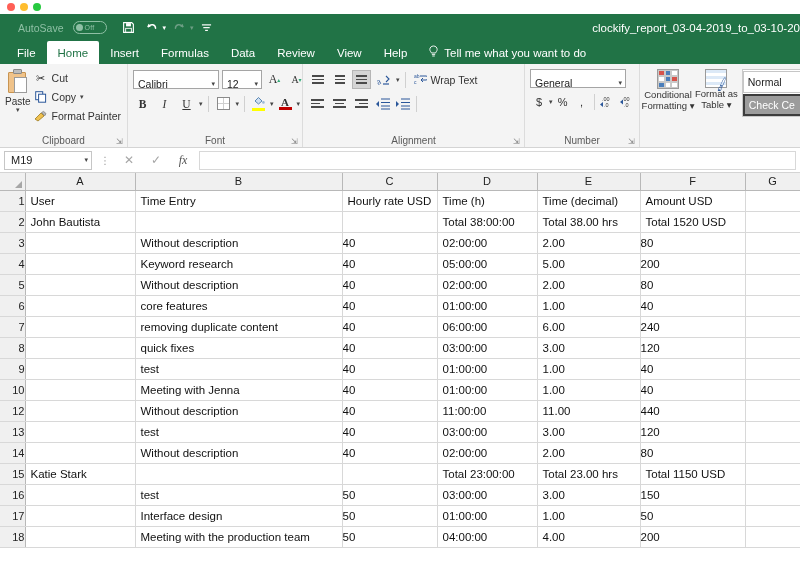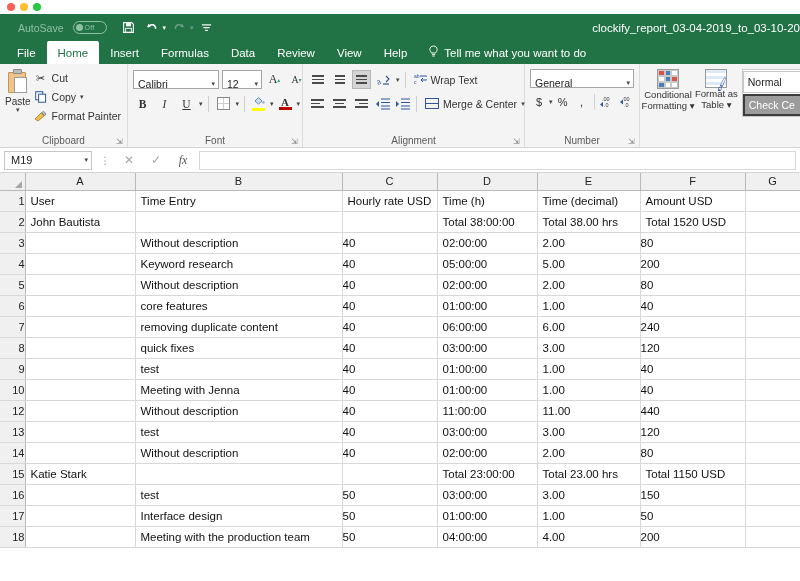--- a/index.html
+++ b/index.html
@@ -446,35 +446,30 @@
                 <path d="M4 3 L1 6 L4 9 z" fill="#2b579a"></path>
               </svg>
           </div>
           <div class="indent-icon">
             <svg width="15" height="12" viewBox="0 0 15 12">
                 <path d="M6 1 h9 M6 4.5 h9 M6 8 h9 M6 11 h9" stroke="#2b579a" stroke-width="1.1"></path>
                 <path d="M1 3 L4 6 L1 9 z" fill="#2b579a"></path>
               </svg>
           </div>
           <span class="vsep"></span>
-          <div class="mergectr">
-            <span class="merge-icon"></span>
-            <span>Merge &amp; Center</span>
-            <span class="mini-caret">▾</span>
-          </div>
         </div>
       </div>
       <div class="group-label">Alignment</div>
       <div class="dialog-launcher">⇲</div>
     </div>
 
     <div class="group" style="width:115px">
       <div class="group-body" style="flex-direction:column; padding-top:2px; gap:3px;">
         <div class="num-top">
-          <div class="combo" style="width:104px">
+          <div class="combo" style="width:96px">
             <span class="cv">General</span>
             <span class="cd">▾</span>
           </div>
         </div>
         <div class="num-row2">
           <div class="nbtn">$</div>
           <span class="mini-caret">▾</span>
           <div class="nbtn">%</div>
           <div class="nbtn">,</div>
           <span class="vsep"></span>

